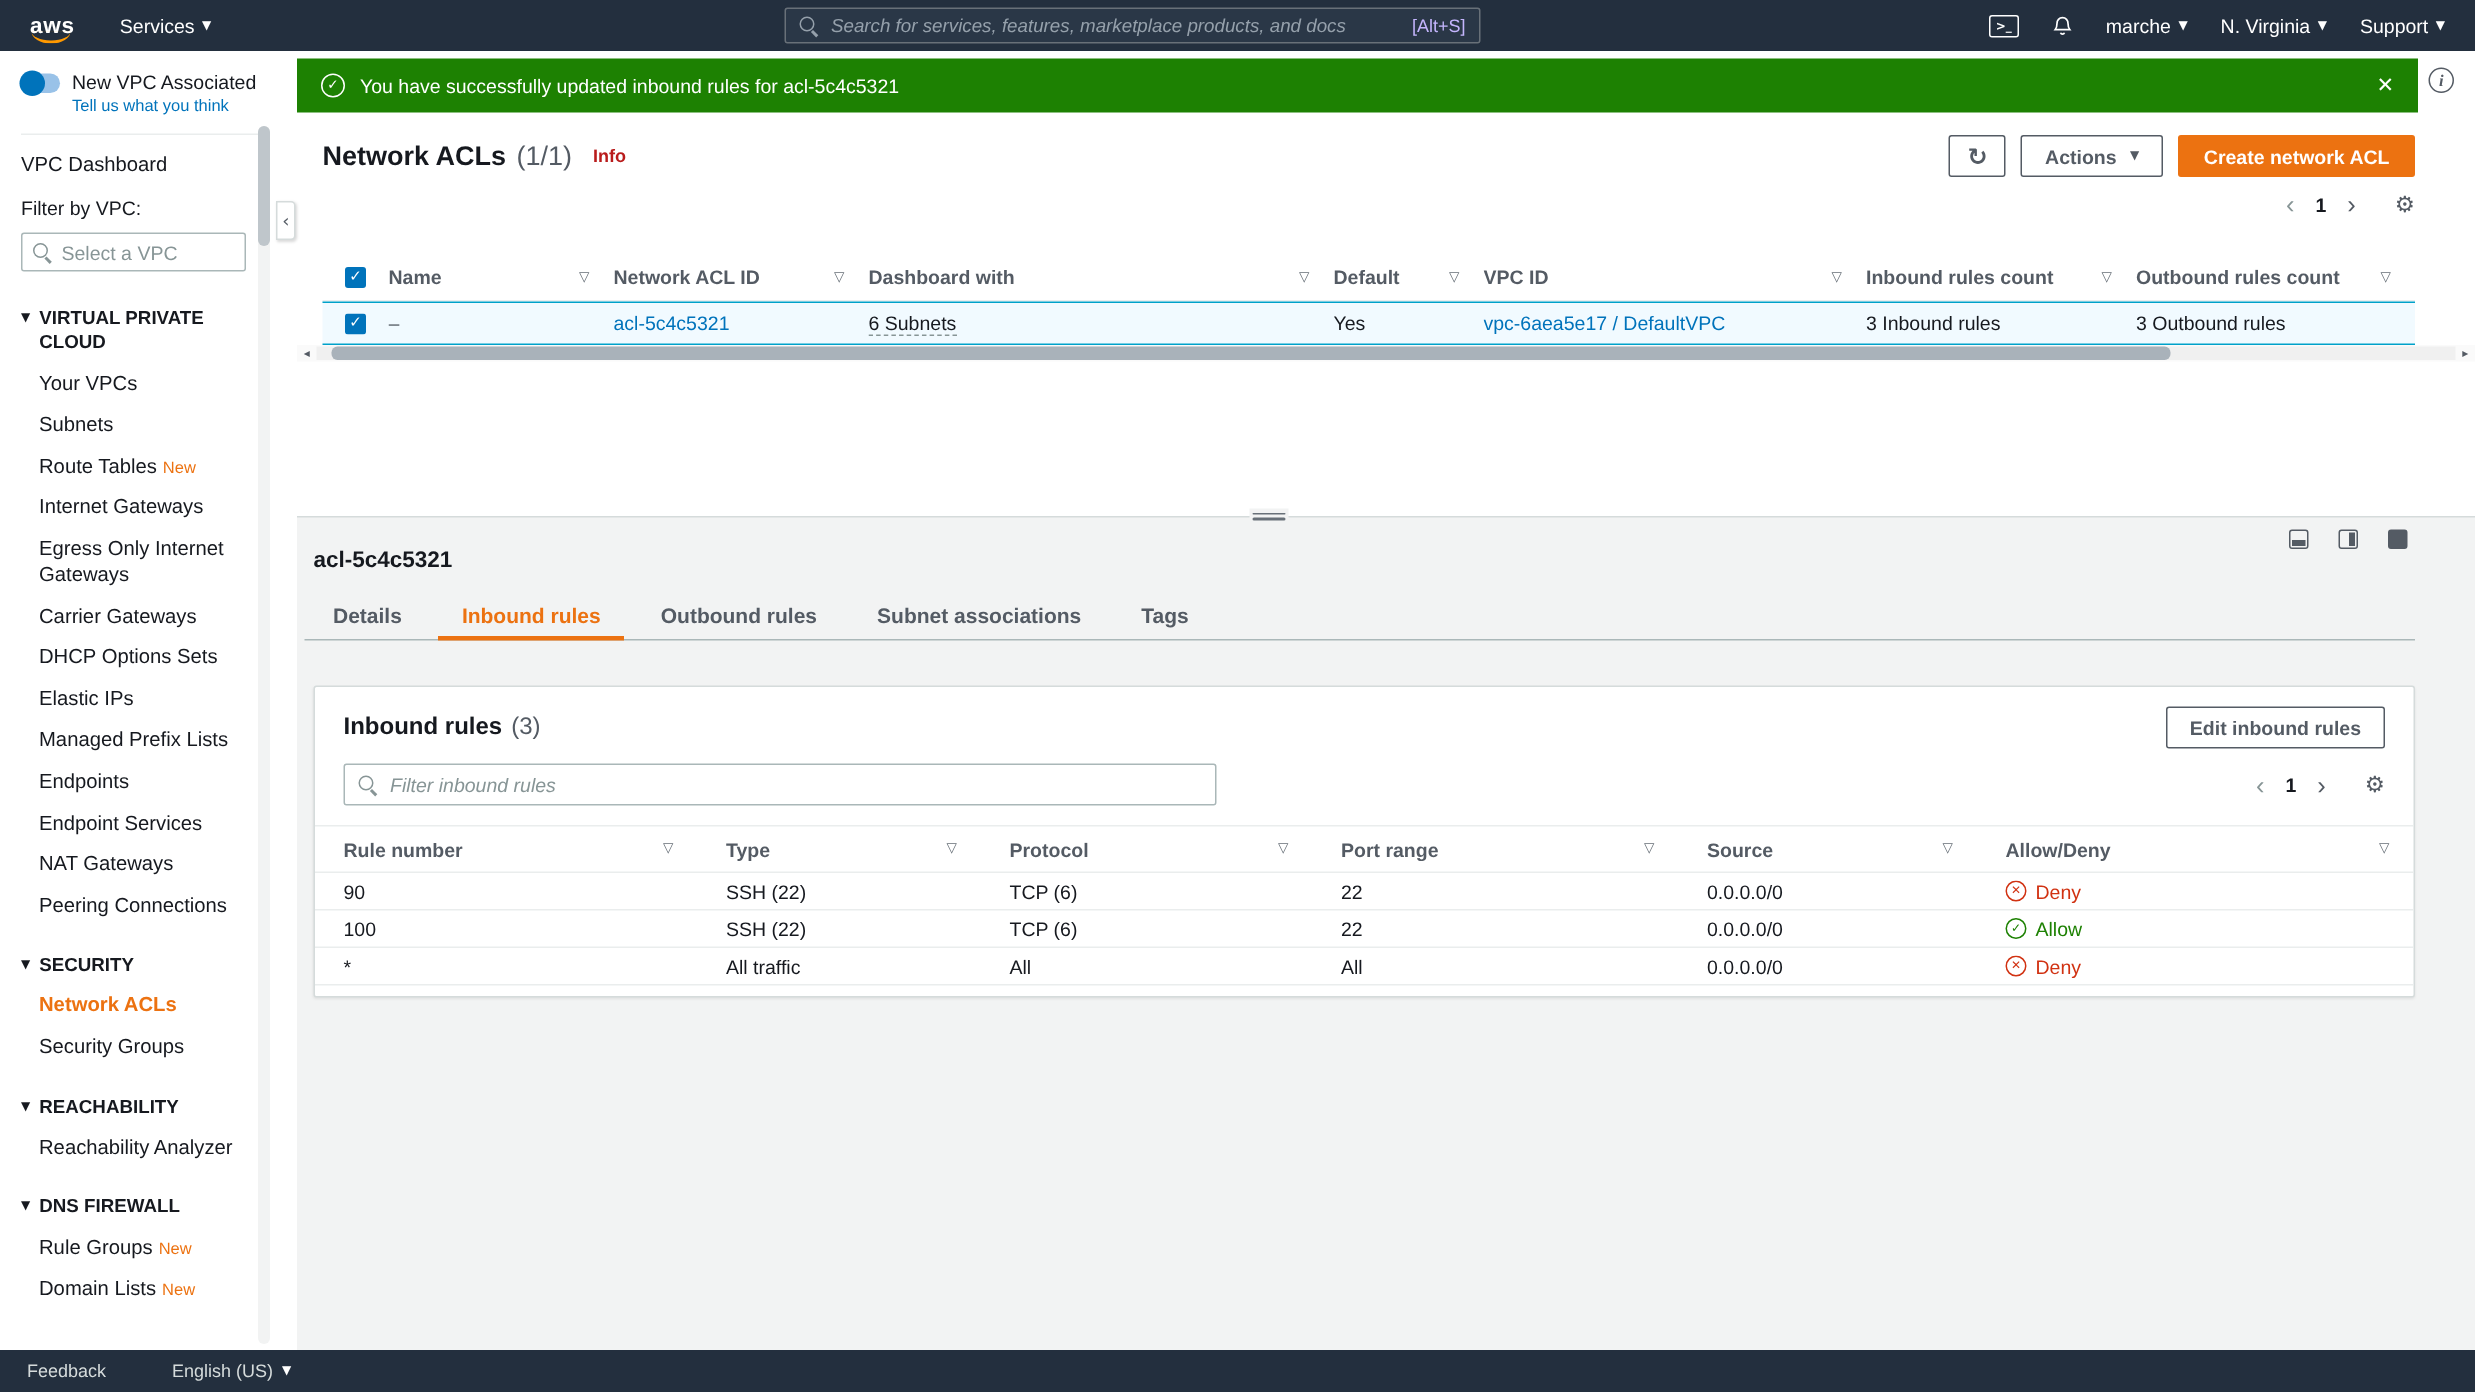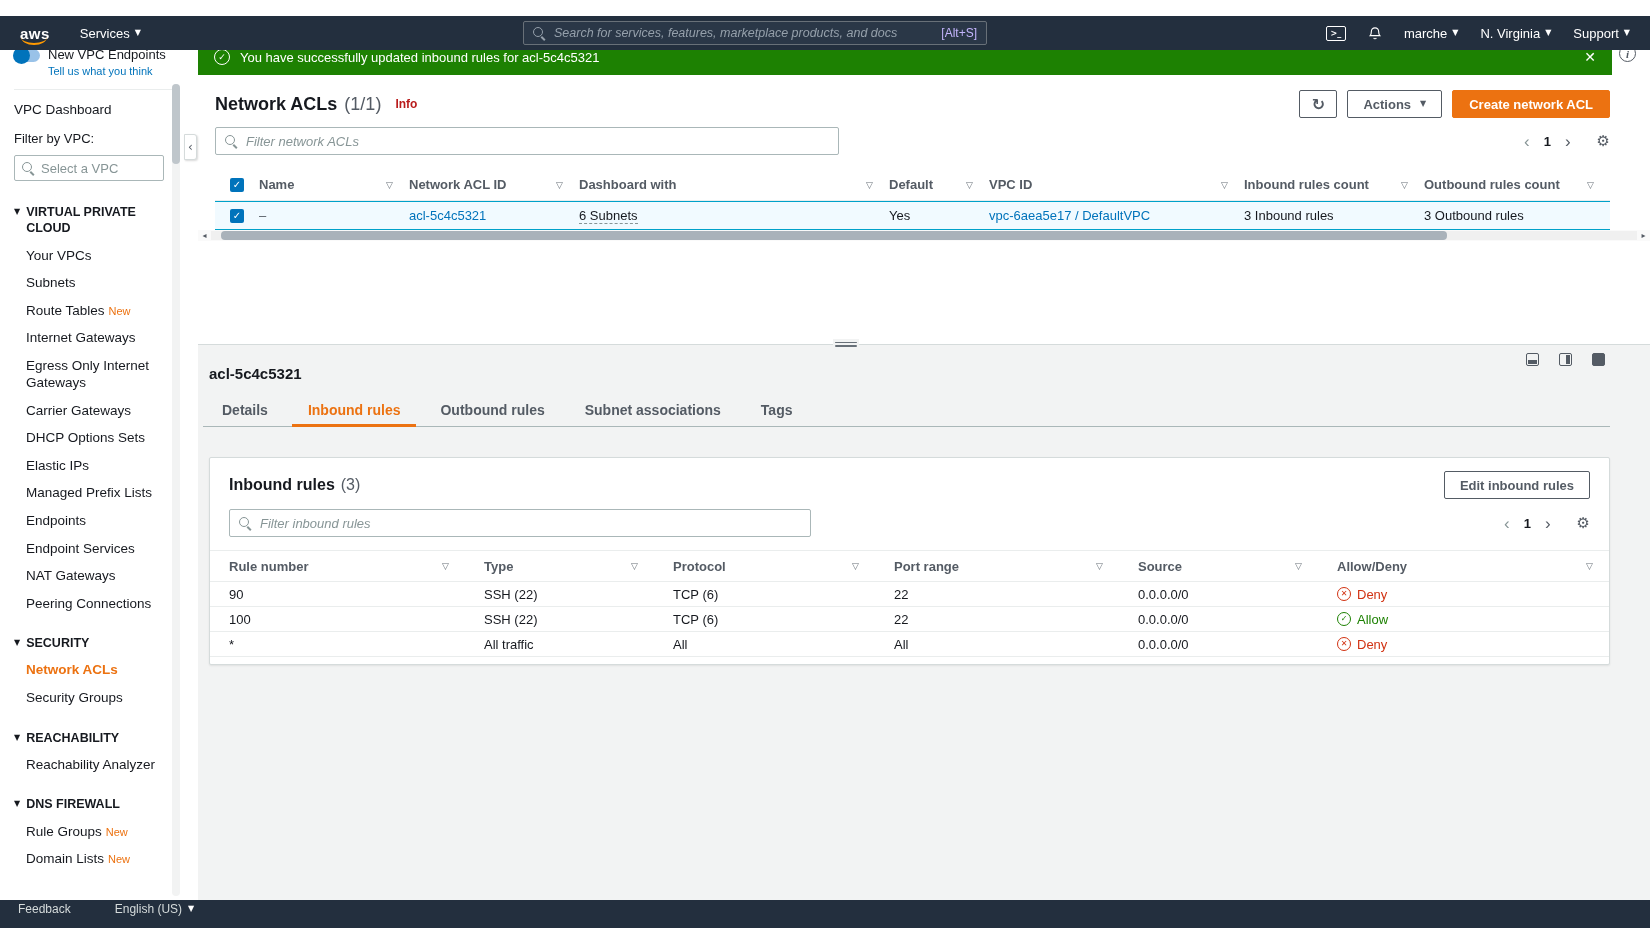--- a/index.html
+++ b/index.html
@@ -2,21 +2,21 @@
 <html><head>
 <meta charset="utf-8">
 <style>
 *{margin:0;padding:0;box-sizing:border-box}
 html,body{width:1650px;height:928px}
 body{position:relative;overflow:hidden;font-family:"Liberation Sans",sans-serif;font-size:13px;color:#16191f;background:#fff}
 i{font-style:normal}
 .g{font-family:"DejaVu Sans",sans-serif}
 
 
-.topnav{position:absolute;top:16px;left:0;width:100%;height:34px;background:#232f3e;display:flex;align-items:center;color:#fff;z-index:30;padding:0 16px}
+.topnav{position:absolute;top:0;left:0;width:100%;height:34px;background:#232f3e;display:flex;align-items:center;color:#fff;z-index:30;padding:0 16px}
 .aws-logo{font-weight:700;font-size:15px;letter-spacing:.5px;position:relative;margin:0 30px 0 4px;cursor:pointer}
 .aws-logo::after{content:"";position:absolute;left:1px;right:3px;bottom:-3px;height:6px;border-bottom:2px solid #ff9900;border-radius:0 0 50% 50%/0 0 100% 100%}
 .nav-item{display:flex;align-items:center;gap:5px;font-size:13px;cursor:pointer;white-space:nowrap}
 .caret{font-size:8px;line-height:1;color:#fff}
 .nav-search{position:absolute;left:523px;top:5px;width:464px;height:24px;border:1px solid #687078;background:#2a3747;border-radius:2px;display:flex;align-items:center;padding:0 9px;gap:8px}
 .nav-search input{flex:1;background:transparent;border:none;outline:none;color:#d5dbdb;font-size:12.5px;font-family:inherit}
 .nav-search input::placeholder{color:#95a0ab;font-style:italic}
 .shortcut{color:#c4b5fd;font-size:12px}
 .nav-right{margin-left:auto;display:flex;align-items:center;gap:22px;padding-right:4px}
 .term{width:20px;height:15px;border:1.5px solid #fff;border-radius:2px;font-size:8px;font-weight:700;display:flex;align-items:center;justify-content:center;cursor:pointer}
@@ -127,21 +127,21 @@
 .d-cell{display:flex;align-items:center;justify-content:space-between;padding:0 16px 0 19px;overflow:hidden;white-space:nowrap}
 .d-row .d-cell{justify-content:flex-start}
 .dw0{width:255px}.dw1{width:189px}.dw2{width:221px}.dw3{width:244px}.dw4{width:199px}.dw5{flex:1}
 .status{display:inline-flex;align-items:center;gap:6px}
 .status .ring{width:14px;height:14px;border-radius:50%;border:1.3px solid currentColor;display:flex;align-items:center;justify-content:center;flex:none}
 .status .ring i{font-size:8px;font-weight:700;line-height:1}
 .status.deny{color:#d13212}
 .status.allow{color:#1d8102}
 
 
-.footer{position:absolute;left:0;right:0;bottom:0;height:28px;background:#232f3e;display:flex;align-items:flex-end;color:#d5dbdb;font-size:12px;padding:12px 18px;gap:44px;z-index:40}
+.footer{position:absolute;left:0;right:0;bottom:0;height:28px;background:#232f3e;display:flex;align-items:center;color:#d5dbdb;font-size:12px;padding:12px 18px;gap:44px;z-index:40}
 .f-item{display:flex;align-items:center;gap:6px;cursor:pointer}
 .footer-right{margin-left:auto;display:flex;align-items:center;gap:22px}
 .copyright{color:#879596;cursor:default}
 </style>
 </head>
 <body>
 
 <header class="topnav">
   <span class="aws-logo">aws</span>
   <span class="nav-item">
@@ -184,21 +184,21 @@
     </span>
   <span>You have successfully updated inbound rules for acl-5c4c5321</span>
   <span class="banner-close g">✕</span>
 </div>
 <span class="help-btn">i</span>
 
 <aside class="sidebar">
   <div class="exp-row">
     <span class="toggle"></span>
     <div>
-      <div class="exp-title">New VPC Endpoints</div>
+      <div class="exp-title">New VPC Associated</div>
       <div class="exp-sub">Tell us what you think</div>
     </div>
   </div>
   <div class="sb-divider"></div>
   <div class="sb-link">VPC Dashboard</div>
   <div class="sb-label">Filter by VPC:</div>
   <div class="vpc-select">
     <span class="mag dark"></span>
     <span>Select a VPC</span>
   </div>
@@ -276,24 +276,20 @@
           </button>
         <button class="btn btn-secondary">
           <span>Actions</span>
           <span class="caret g" style="color:#545b64">▼</span>
         </button>
         <button class="btn btn-primary">Create network ACL</button>
       </div>
     </div>
 
     <div class="filter-row">
-      <div class="filter-input">
-        <span class="mag dark"></span>
-        <input placeholder="Filter network ACLs" style="">
-      </div>
       <div class="pagination">
         <span class="pg-chev">‹</span>
         <span class="pg-num">1</span>
         <span class="pg-chev next">›</span>
         <span class="pg-gear g">⚙</span>
       </div>
     </div>
 
     <div class="acl-table">
       <div class="t-head">

